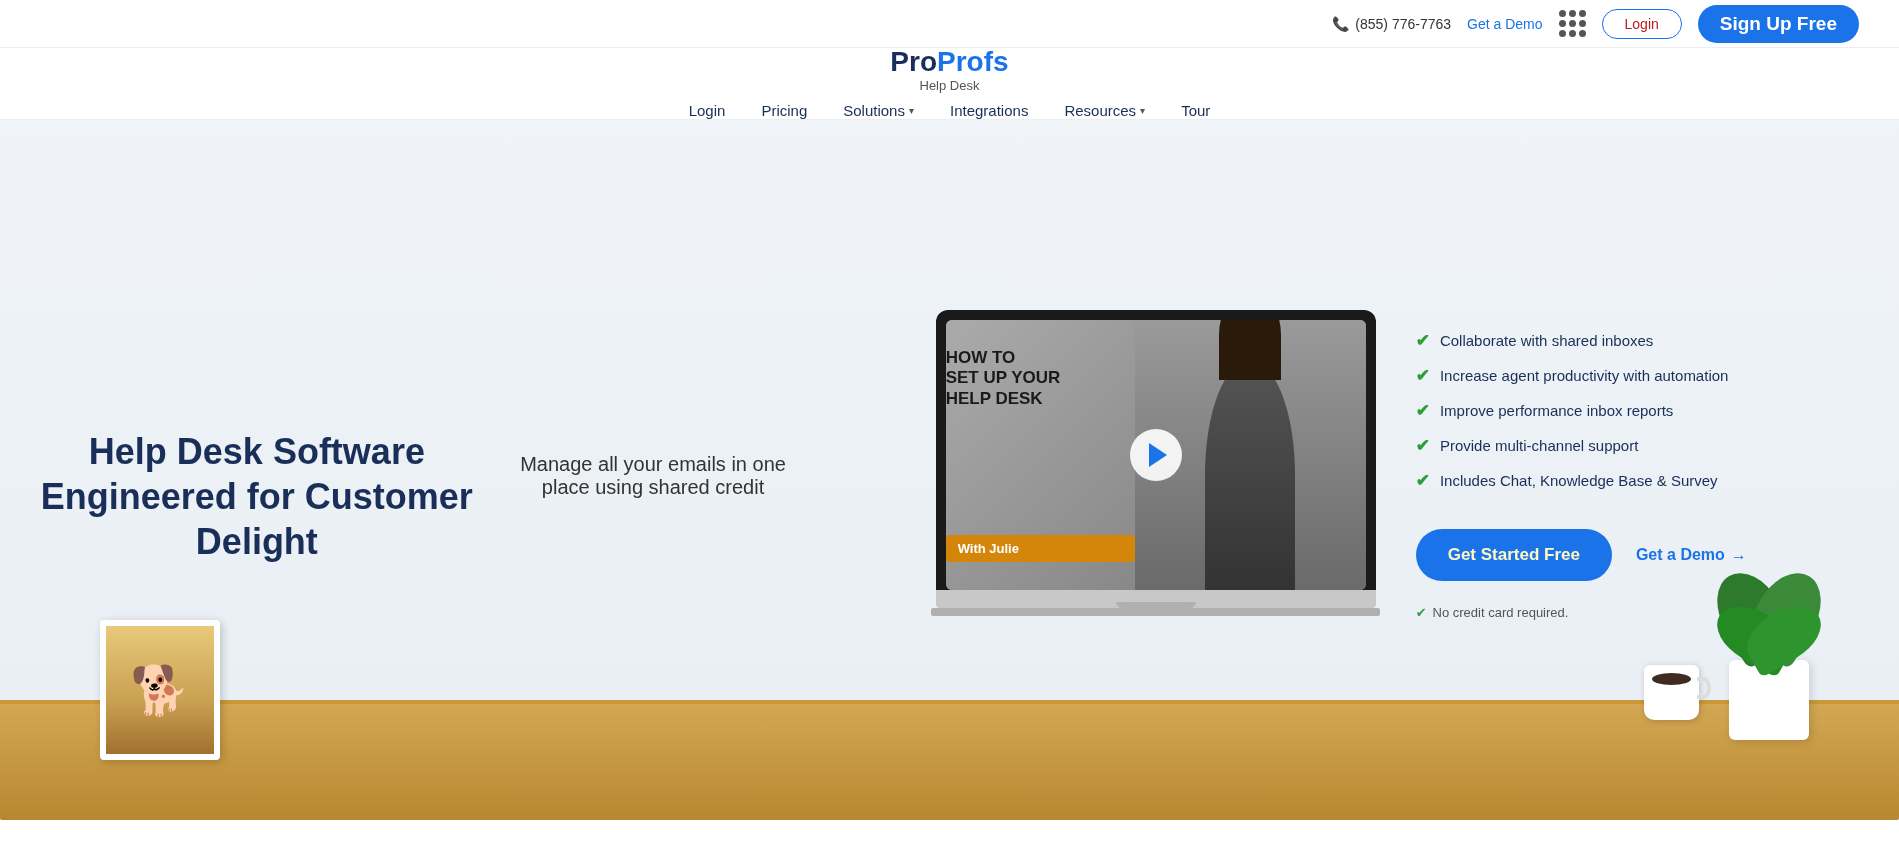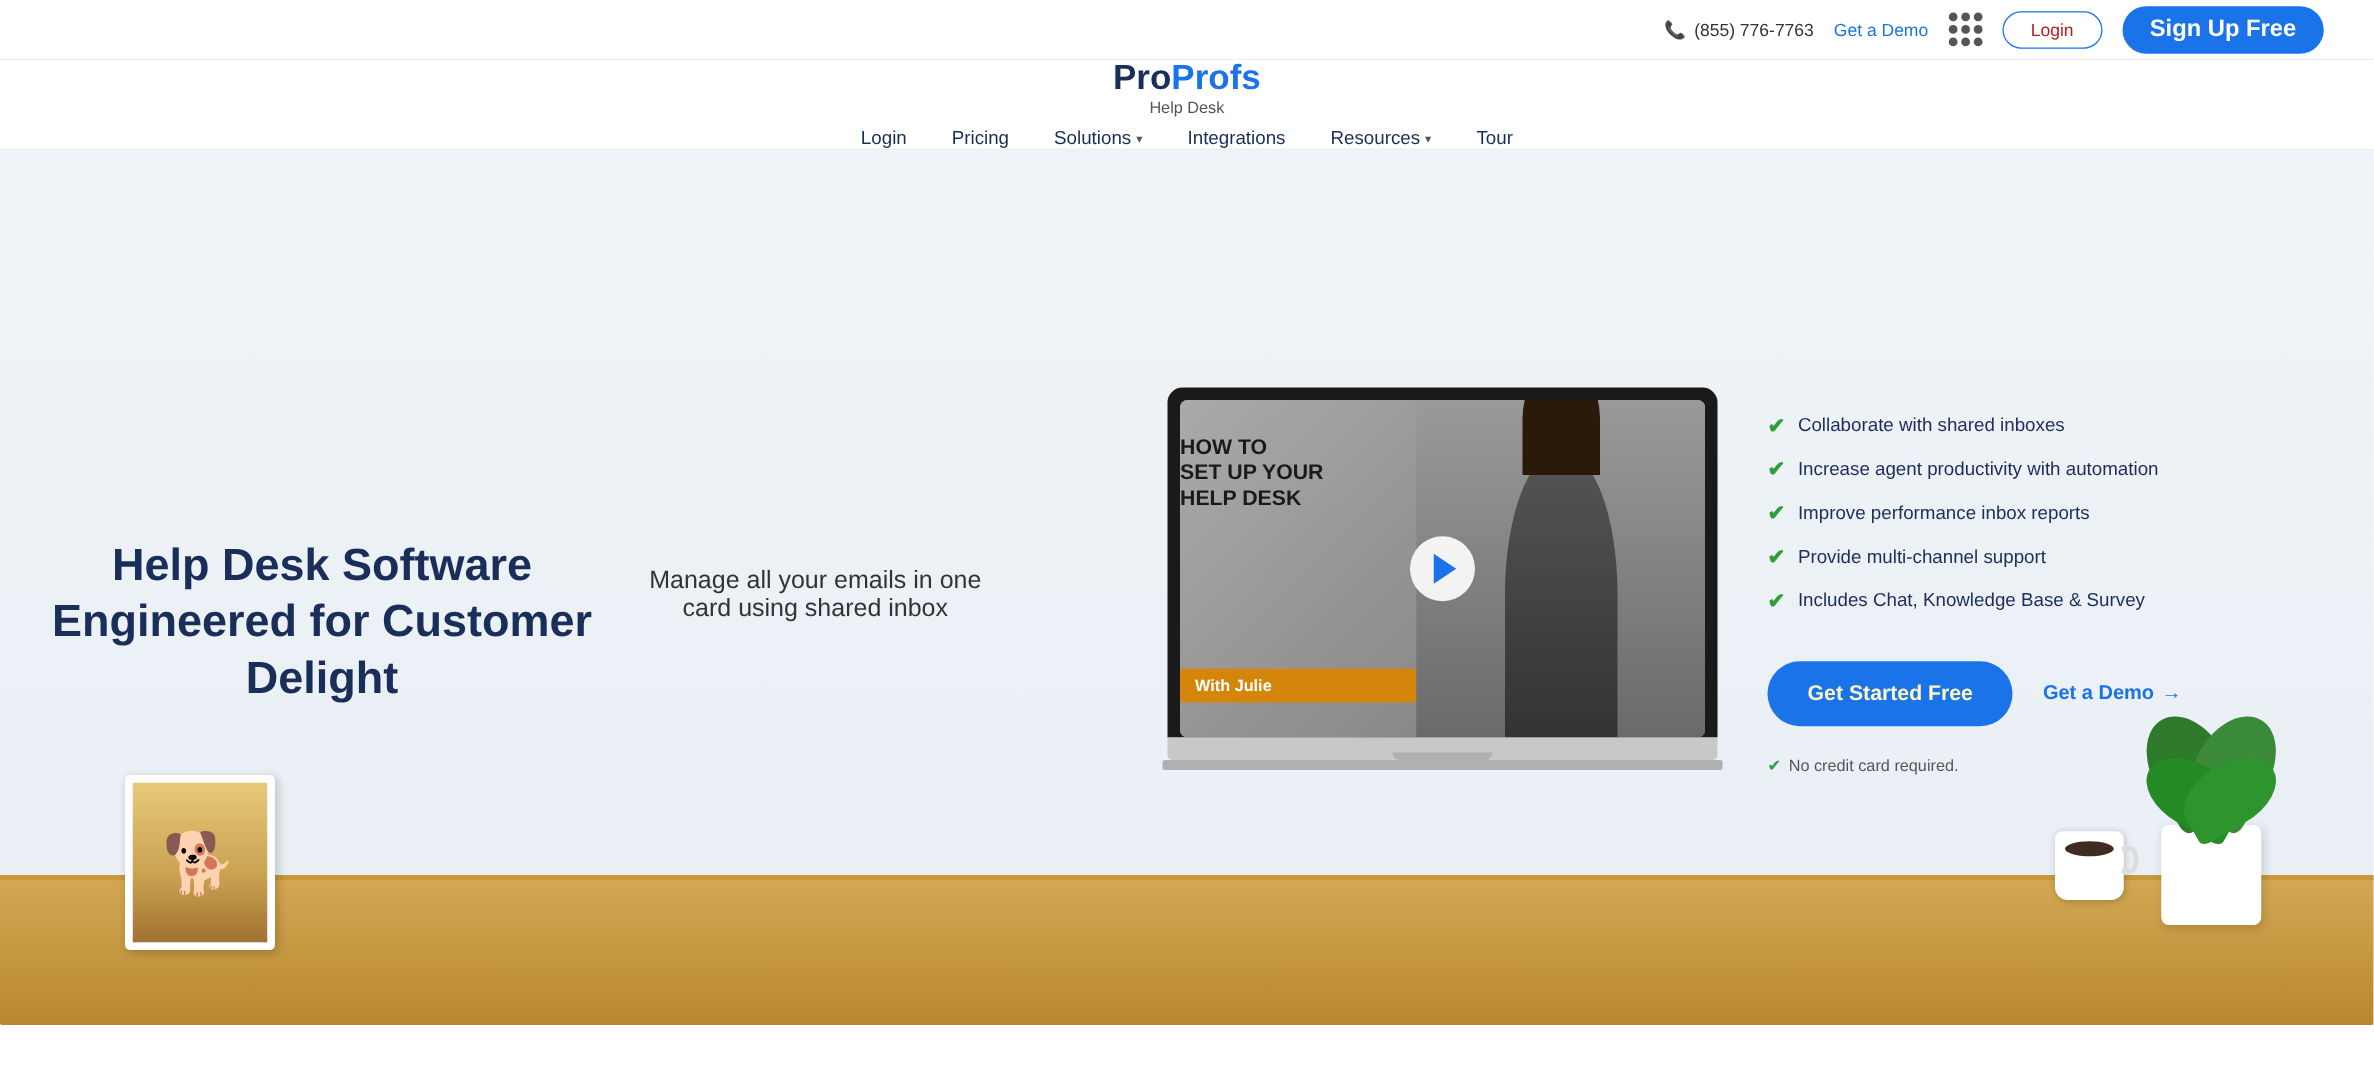--- a/index.html
+++ b/index.html
@@ -403,21 +403,21 @@
     <a class="nav-link">Pricing</a>
     <a class="nav-link">Solutions <span class="chevron">▾</span></a>
     <a class="nav-link">Integrations</a>
     <a class="nav-link">Resources <span class="chevron">▾</span></a>
     <a class="nav-link">Tour</a>
   </div>
 </nav>
 
 <section class="hero">
   <h1 class="hero-title">Help Desk Software Engineered for Customer Delight</h1>
-  <p class="hero-subtitle">Manage all your emails in one card using shared inbox</p>
+  <p class="hero-subtitle">Manage all your emails in one place using shared credit</p>
 
   <div class="hero-body">
 
     <div class="laptop-wrap">
       <div class="laptop-screen-outer">
         <div class="laptop-screen-inner">
           <div class="video-bg">
             <div class="video-left">
               <div class="video-how-to">HOW TO<br>SET UP YOUR<br>HELP DESK</div>
               <div class="video-name-badge">With Julie</div>

